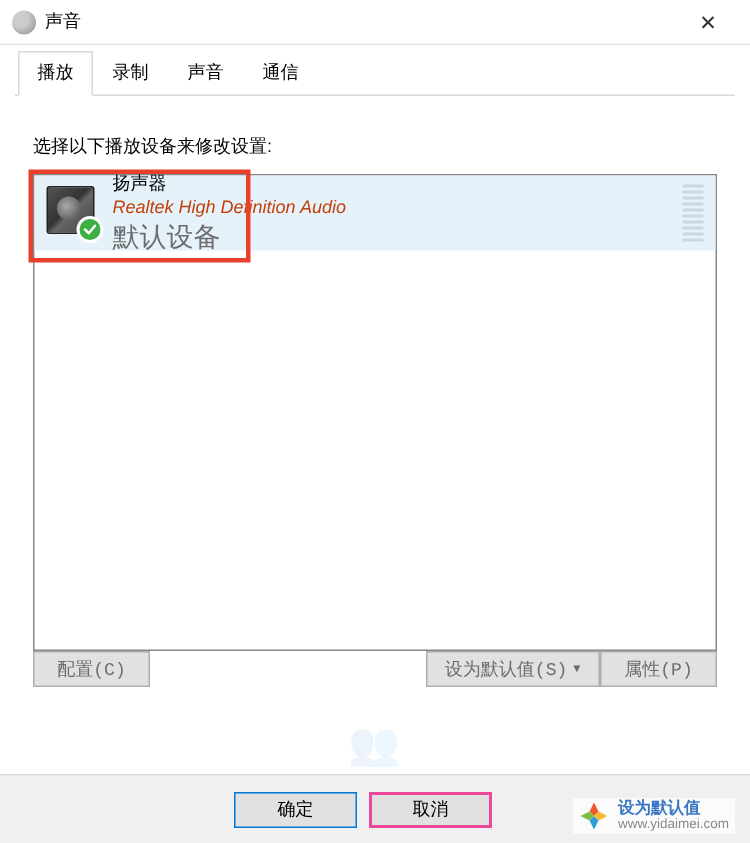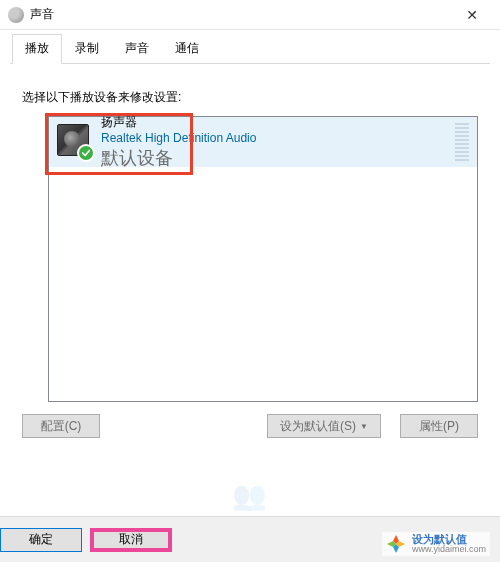--- a/index.html
+++ b/index.html
@@ -65,24 +65,23 @@
       padding: 14px 22px 10px 22px;
     }
     .instruction {
       font-size: 12px;
       color: #000;
       margin-bottom: 10px;
       margin-top: 11px;
     }
     .device-list {
       border: 1px solid #828790;
-      height: 286px;
-      background: #fff;
-      position: relative;
-      margin-left: 26px;
+      height: 318px;
+      background: #fff;
+      position: relative;
     }
     .device-item {
       display: flex;
       align-items: center;
       padding: 6px 8px;
       background: #e6f2fa;
       position: relative;
       height: 50px;
     }
     .device-icon-wrap {
@@ -111,70 +110,70 @@
       bottom: -2px; right: -2px;
       width: 18px; height: 18px;
       border-radius: 50%;
       background: #3cb043;
       border: 2px solid #fff;
       display: flex; align-items: center; justify-content: center;
     }
     .check-badge svg { width: 10px; height: 10px; }
     .device-text { flex: 1; line-height: 1.35; }
     .device-name { color: #000; font-size: 12px; }
-    .device-desc { color: #0369a1; font-size: 12px; }
+    .device-desc { color: #c2410c; font-size: 12px; font-style: italic; }
     .device-status { color: #6d6d6d; font-size: 18px; }
     .level-meter {
       width: 14px;
       display: flex; flex-direction: column; gap: 2px;
       margin-left: 6px;
     }
     .level-bar { height: 2px; background: #c8d8e4; }
     .highlight-box {
       position: absolute;
       border: 3px solid #e8402a;
       pointer-events: none;
       left: -4px; top: -4px;
       width: 148px; height: 62px;
     }
     .button-row {
       display: flex;
-      margin-top: 12px;
-      gap: 19px;
+      gap: 0;
+      font-family: Liberation Mono, monospace;
     }
     .button-row .spacer { flex: 1; }
     .wbtn {
       min-width: 78px;
       height: 24px;
       padding: 0 12px;
       border: 1px solid #adadad;
       background: #e1e1e1;
       font-size: 12px;
       color: #6d6d6d;
       display: flex; align-items: center; justify-content: center;
       cursor: default;
     }
     .wbtn .caret { margin-left: 4px; font-size: 8px; }
     .bottom-row {
       position: absolute;
       left: 0; right: 0; bottom: 0;
       height: 46px;
       border-top: 1px solid #ddd;
       display: flex;
-      justify-content: flex-start;
+      justify-content: center;
       align-items: center;
       padding-right: 16px;
       gap: 8px;
       background: #f0f0f0;
     }
     .bottom-row .wbtn {
       min-width: 82px;
       color: #000;
       background: #e1e1e1;
-      border: 4px solid #ec4899;
+      border: 2px solid #ec4899;
       cursor: pointer;
     }
     .bottom-row .wbtn.primary {
       border: 1px solid #0078d7;
     }
     .watermark {
       position: absolute;
       right: 10px; bottom: 6px;
       display: flex; align-items: center; gap: 6px;
       font-size: 12px;

